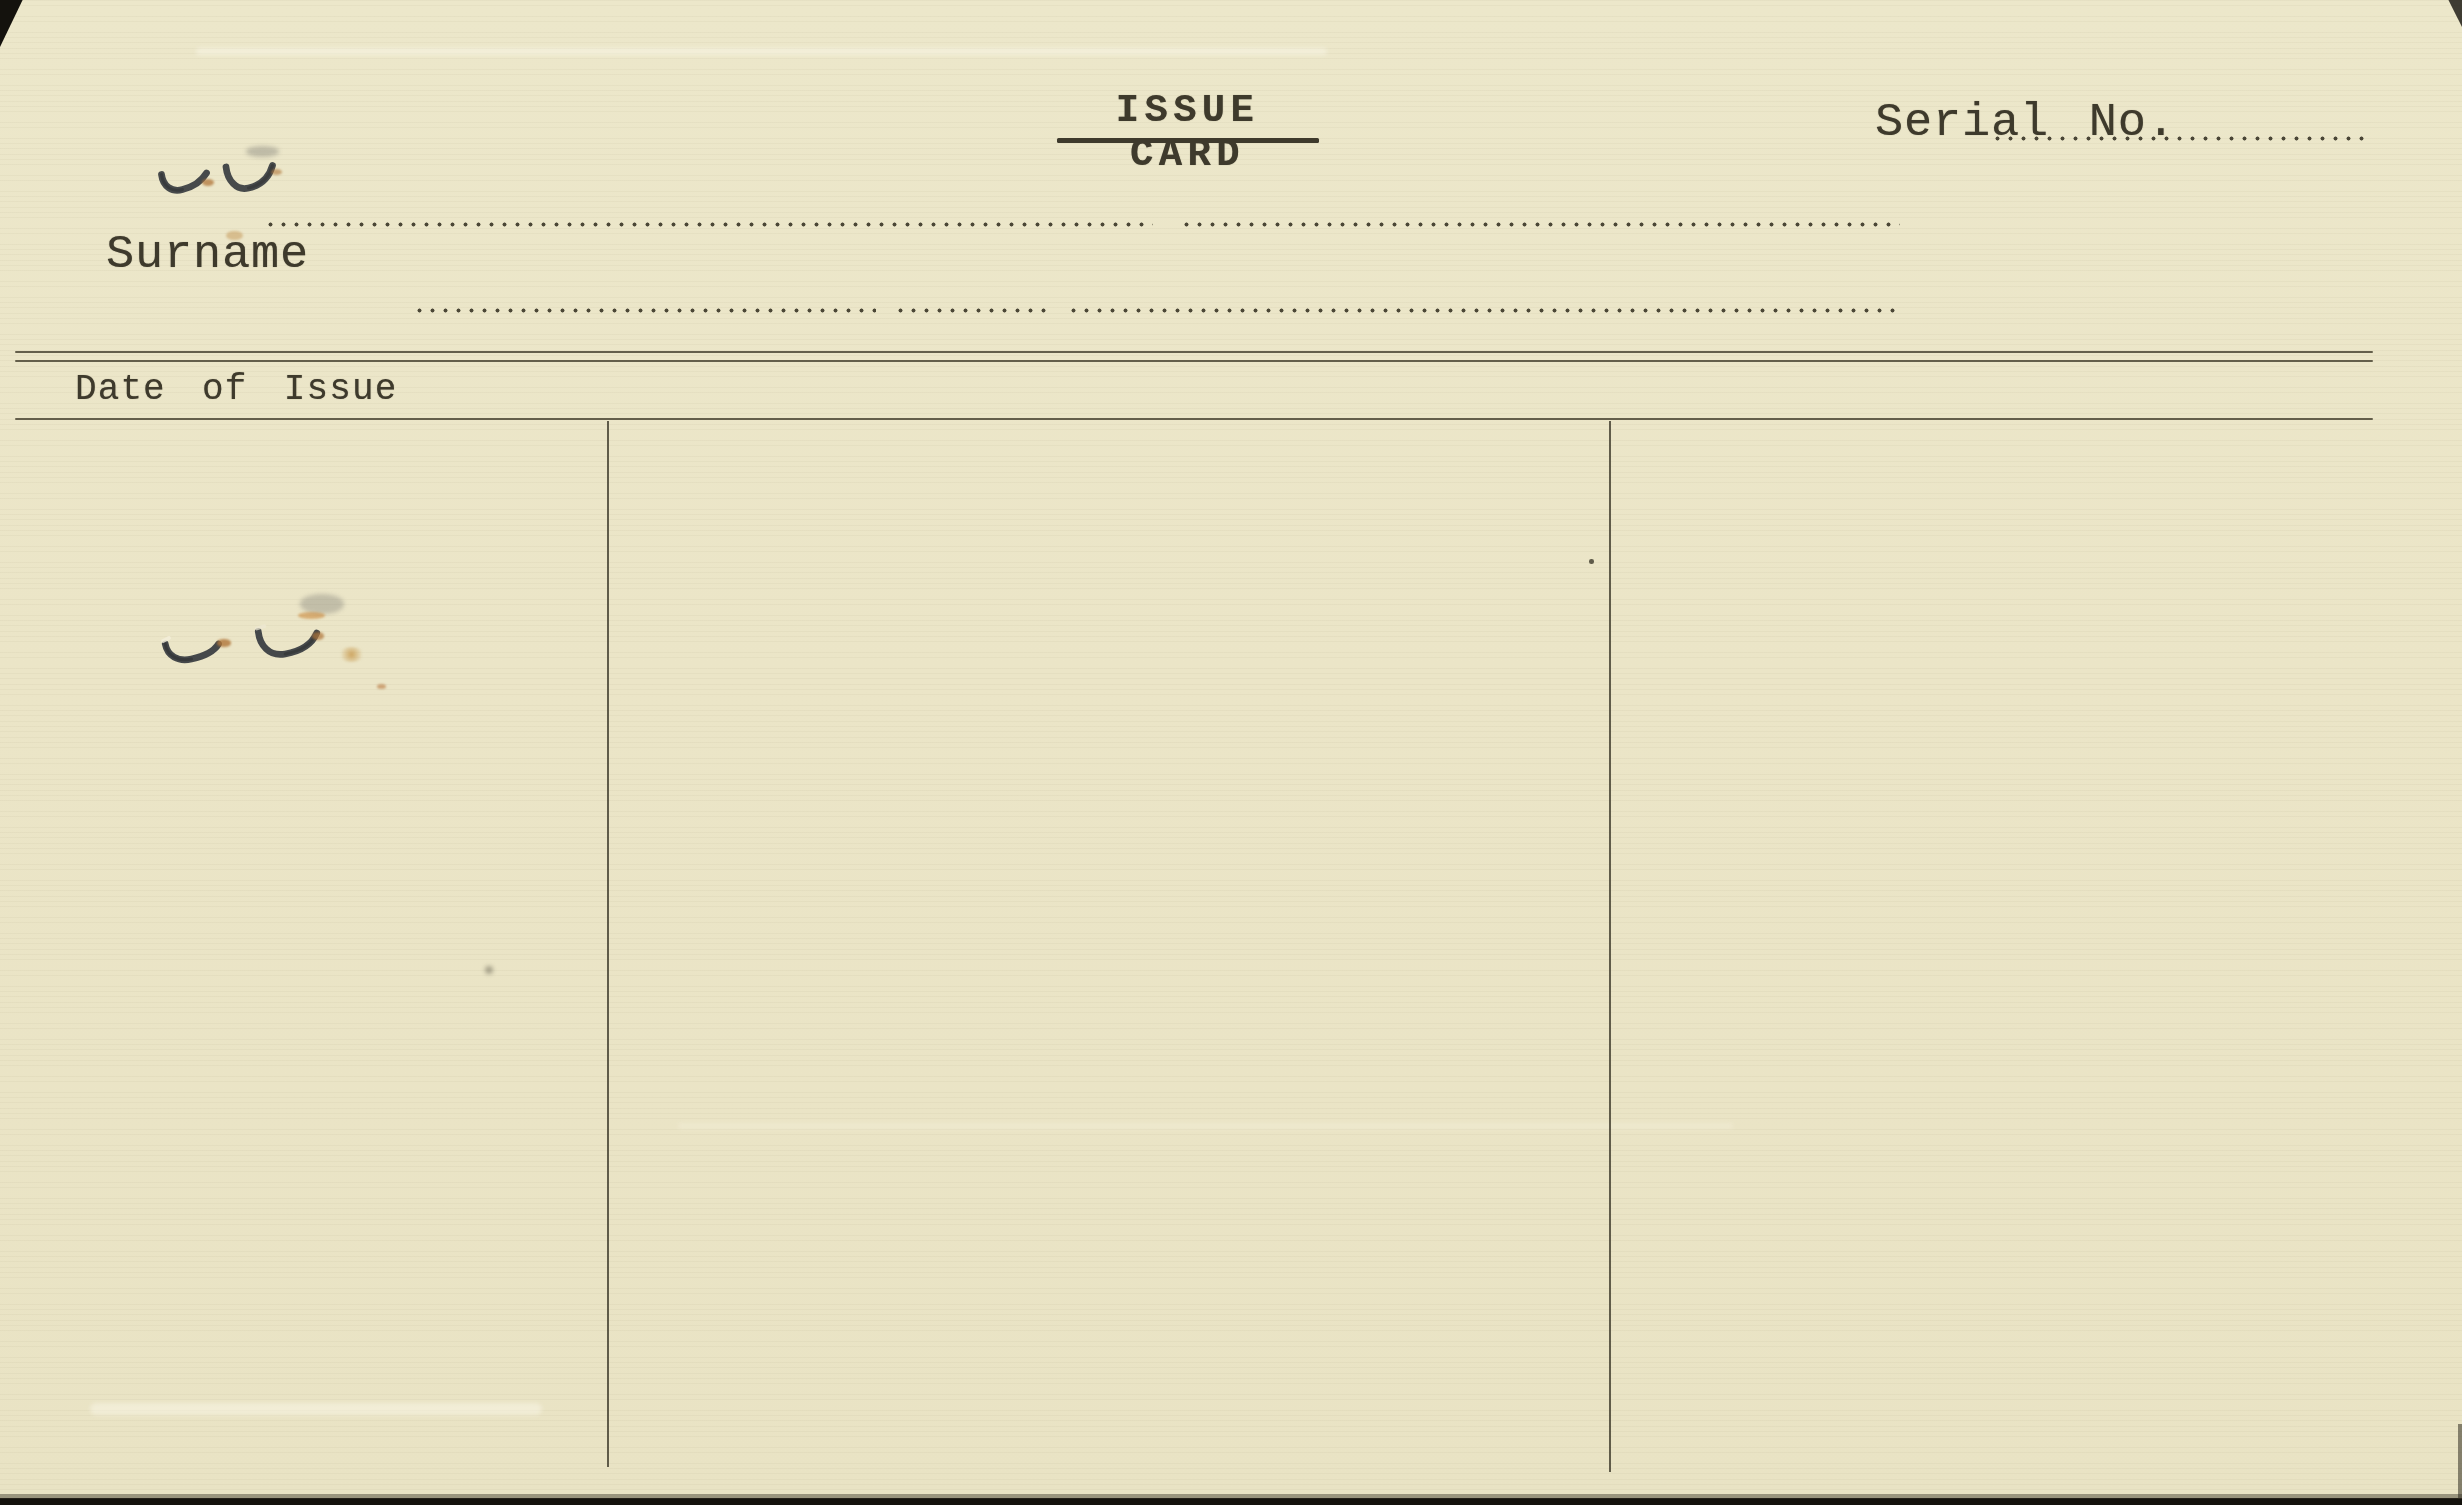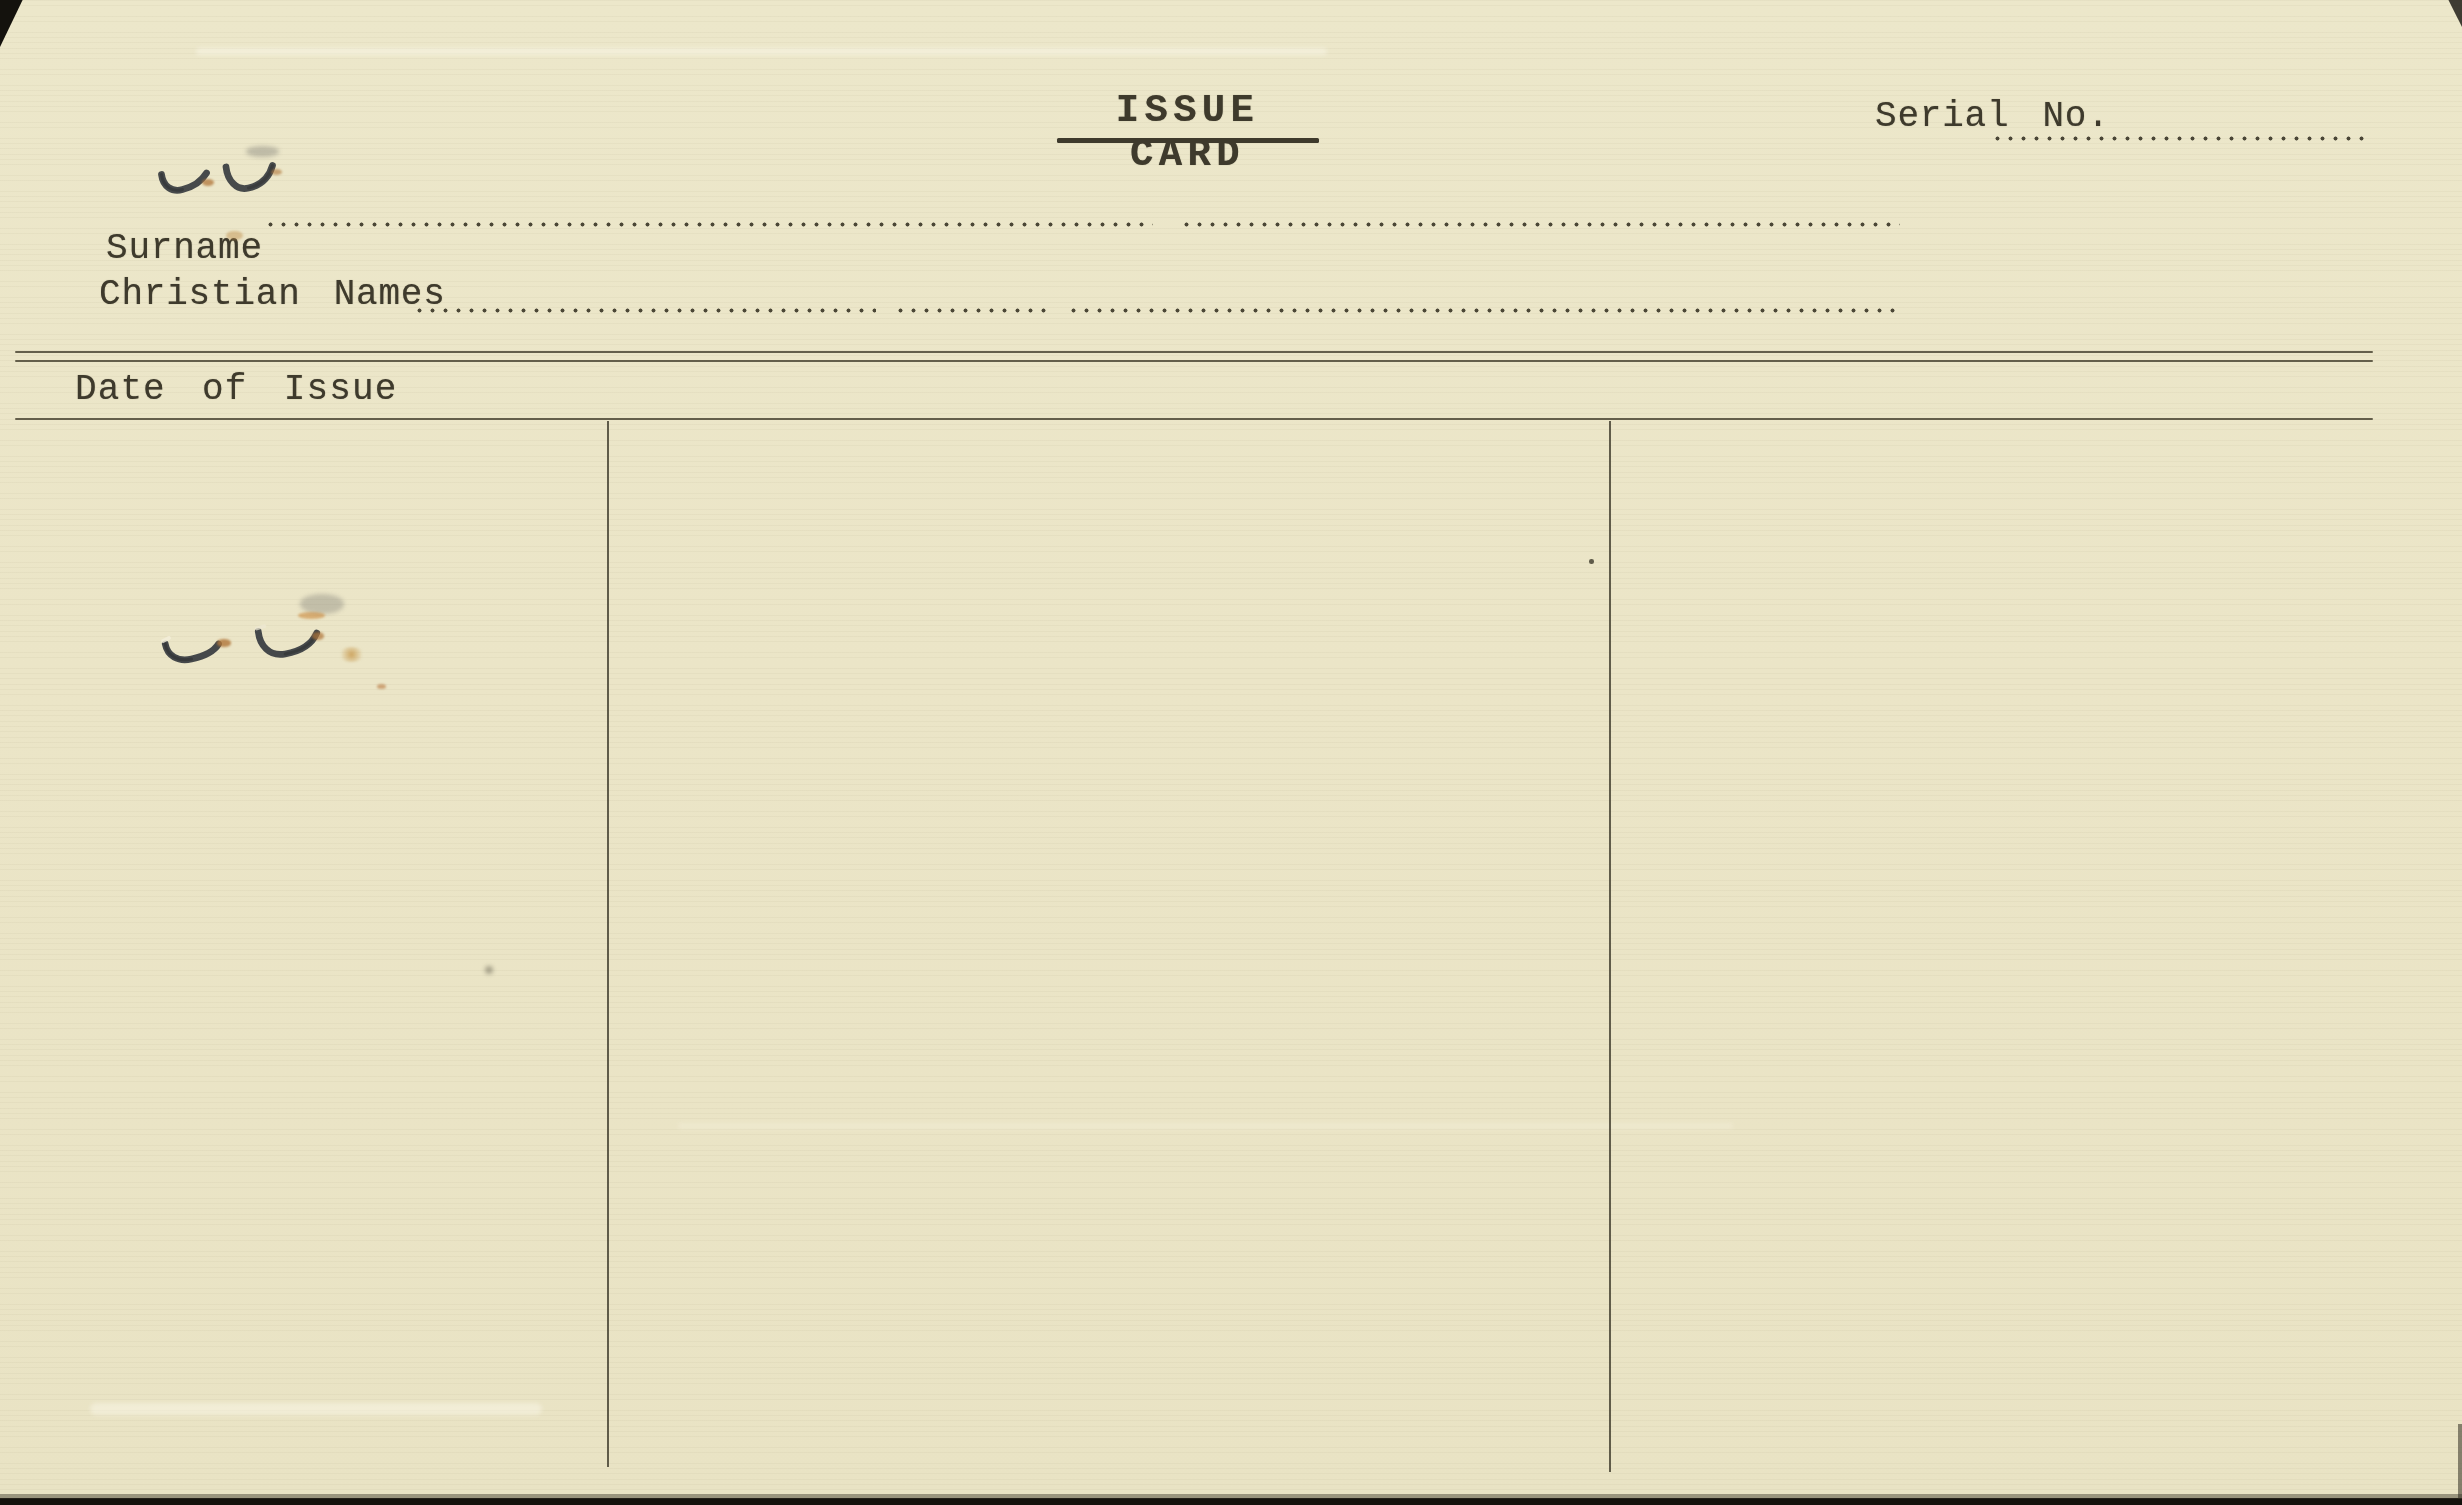--- a/index.html
+++ b/index.html
@@ -8,21 +8,21 @@
     width:2462px;height:1506px;
     overflow:hidden;
     font-family:"DejaVu Serif","Liberation Serif",serif;
     background:
       repeating-linear-gradient(180deg, rgba(125,115,82,0.055) 0 0.8px, rgba(0,0,0,0) 0.8px 5.3px),
       linear-gradient(180deg,#ece7ca 0%, #ebe5c7 45%, #e9e3c4 100%);
     color:#3e3a2c;
   }
   .ink{ color:#3e3a2c; text-shadow:0 0 0.9px rgba(62,58,44,.5); }
   .abs{ position:absolute;font-family:Liberation Mono, monospace; }
-  .label{ font-size:36px; line-height:1.15; letter-spacing:0.8px; word-spacing:10.6px; }
+  .label{ font-size:47px; line-height:1.15; letter-spacing:0.8px; word-spacing:10.6px; }
   .hdr{ font-size:36px; text-align:left; letter-spacing:1.1px; word-spacing:13.6px; }
   .title{
     font-size:39px; font-weight:700; letter-spacing:5.3px; word-spacing:15px;
     text-align:center;
   }
   .dots{
     height:9px;
     background-image:radial-gradient(circle at 50% 50%, rgba(52,48,34,.88) 1.7px, rgba(52,48,34,0) 2.3px);
     background-size:13px 9px;
     background-repeat:repeat-x;
@@ -64,21 +64,20 @@
     <svg width="57" height="39" viewBox="0 0 76 52">
       <path d="M8 12 C10 30, 22 44, 38 40 C56 36, 66 24, 70 10" fill="none" stroke="#474a4b" stroke-width="9" stroke-linecap="round"></path>
       <path d="M38 40 C56 36, 66 24, 70 10" fill="none" stroke="#2f3233" stroke-width="4" stroke-linecap="round" opacity=".55"></path>
     </svg>
   </div>
   <div class="abs smudge" style="left:246px;top:146px;width:33px;height:10.6px;background:rgba(85,85,85,.3);"></div>
   <div class="abs rust" style="left:202px;top:179px;width:12px;height:6.8px;background:rgba(176,118,58,.75);"></div>
   <div class="abs rust" style="left:271px;top:169px;width:10.6px;height:6px;background:rgba(176,118,58,.6);"></div>
   <div class="abs rust" style="left:226px;top:231px;width:16.6px;height:9px;background:rgba(190,140,70,.45);"></div>
 
-  <div class="abs ink label" style="left:99px;top:274px;">Christian Names</div>
   <div class="abs dots" style="left:413px;top:306px;width:463px;"></div>
   <div class="abs dots" style="left:894px;top:306px;width:157px;"></div>
   <div class="abs dots" style="left:1067px;top:306px;width:832px;"></div>
 
   <div class="abs rule" style="left:15px;top:351px;width:2358px;"></div>
   <div class="abs rule" style="left:15px;top:360px;width:2358px;"></div>
 
   <div class="abs ink hdr" style="left:75px;top:369px;width:377px;">Date of Issue</div>
 
   <div class="abs rule" style="left:15px;top:418px;width:2358px;"></div>

